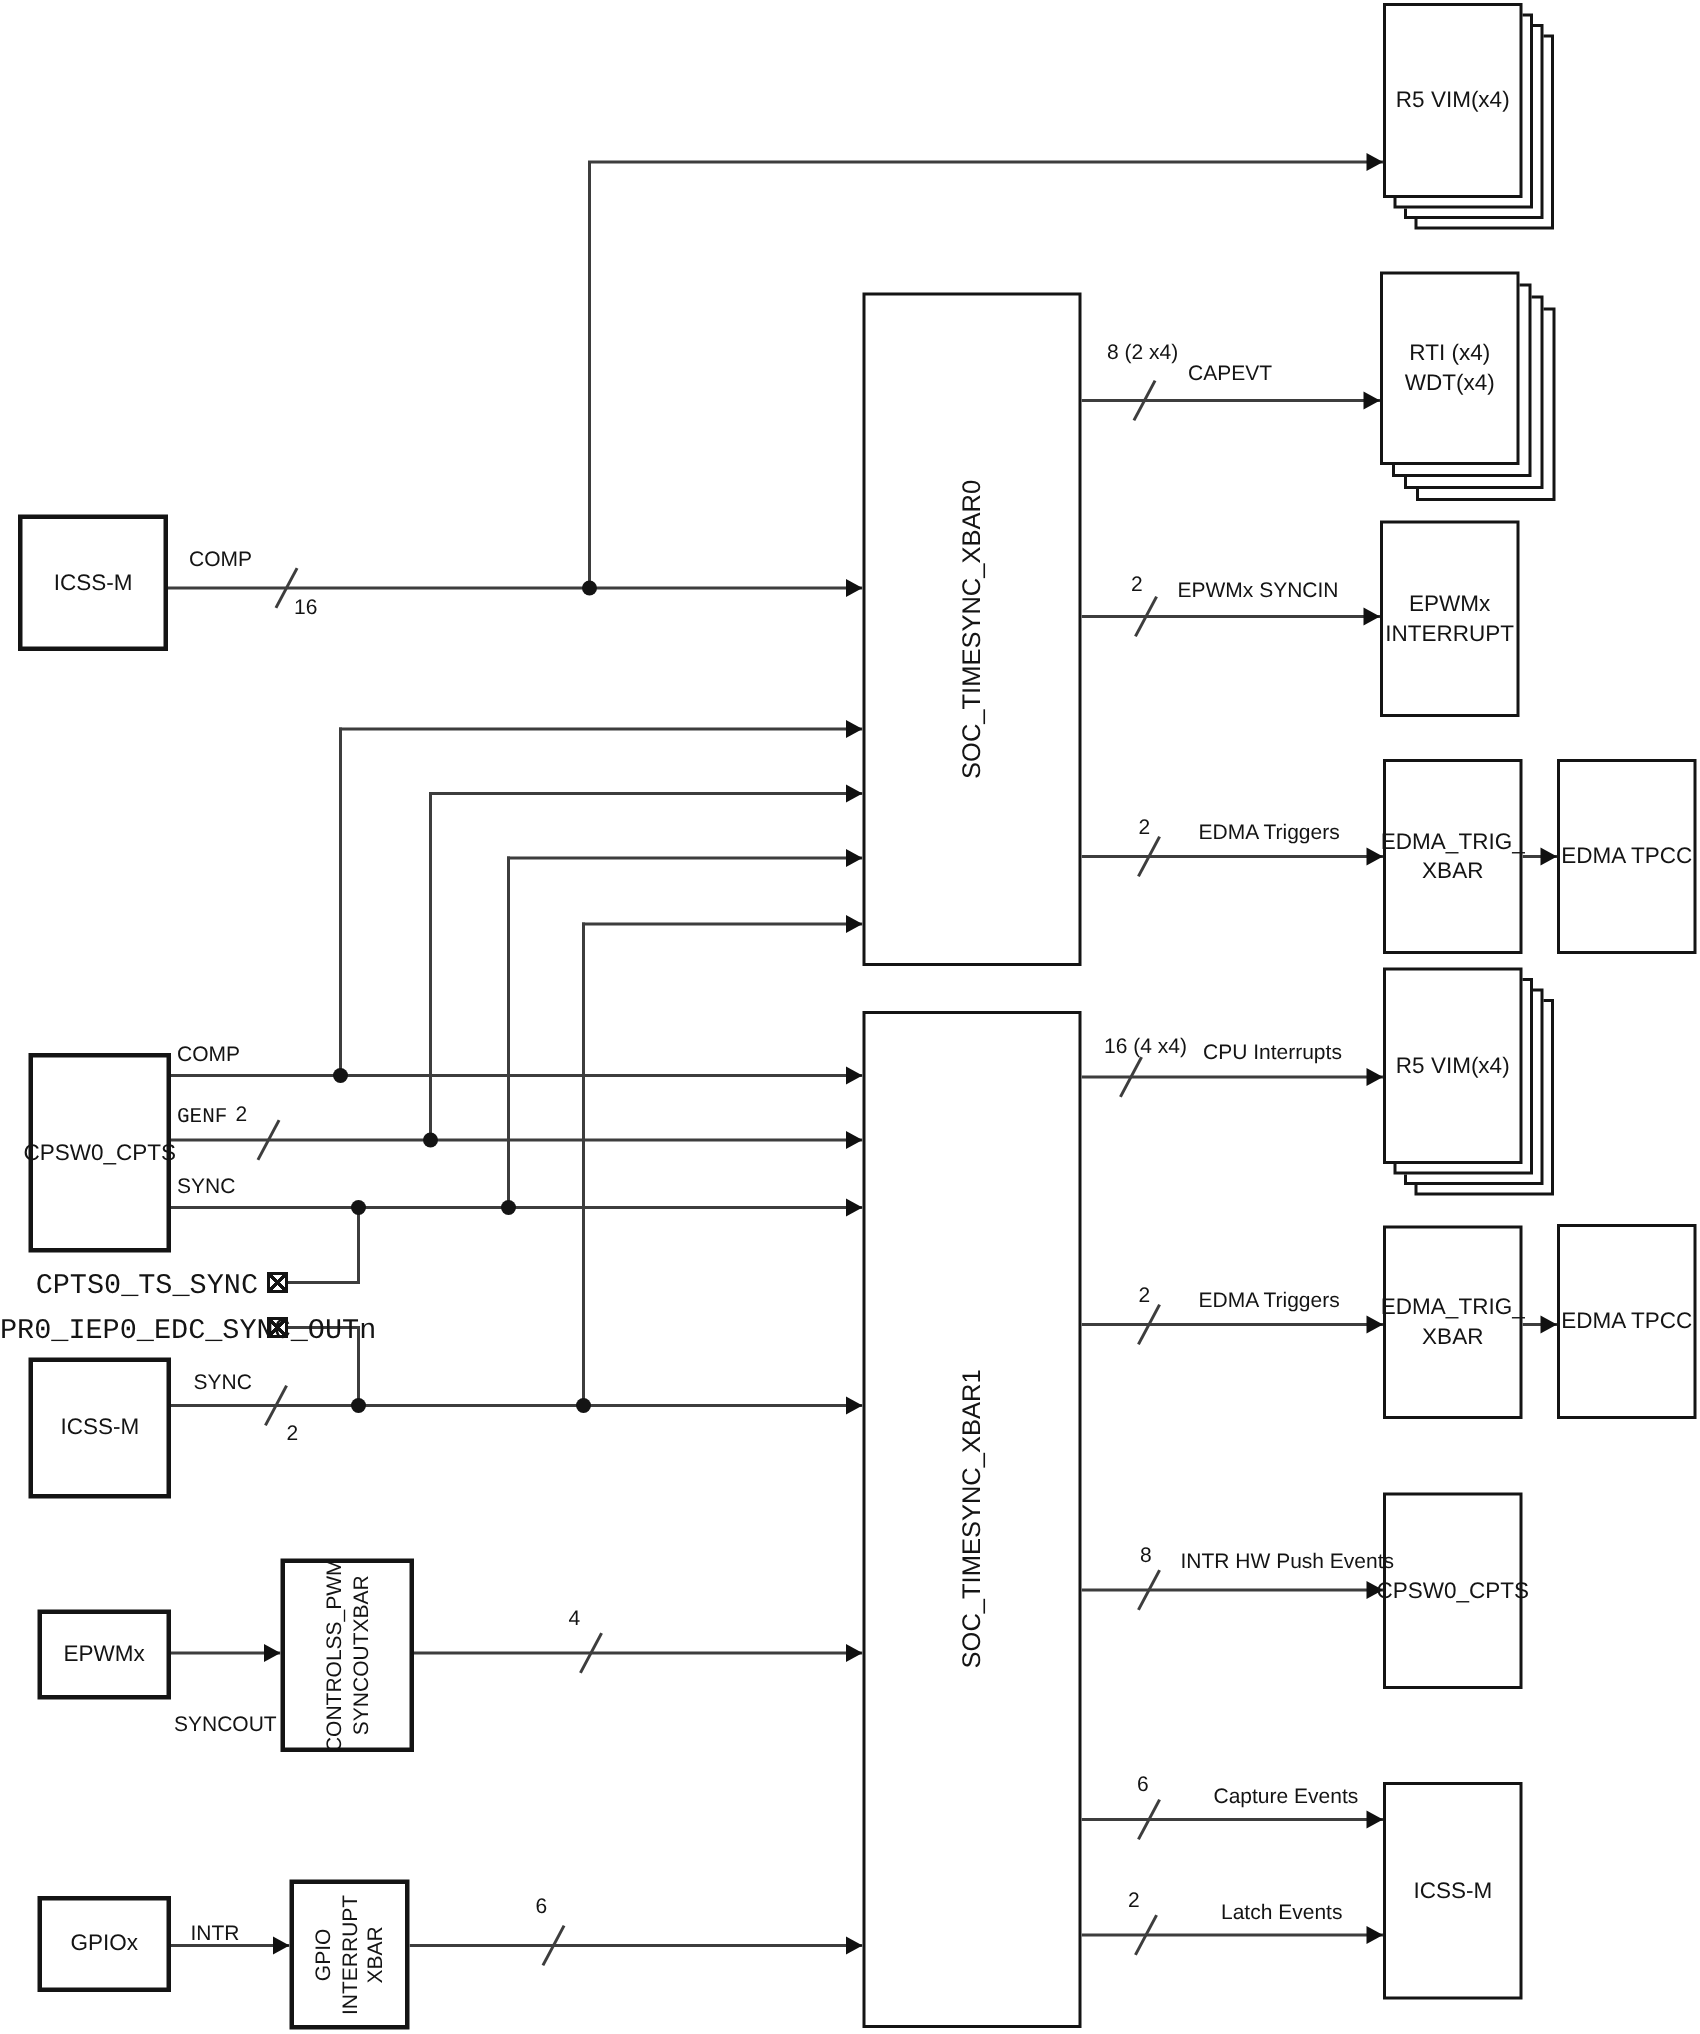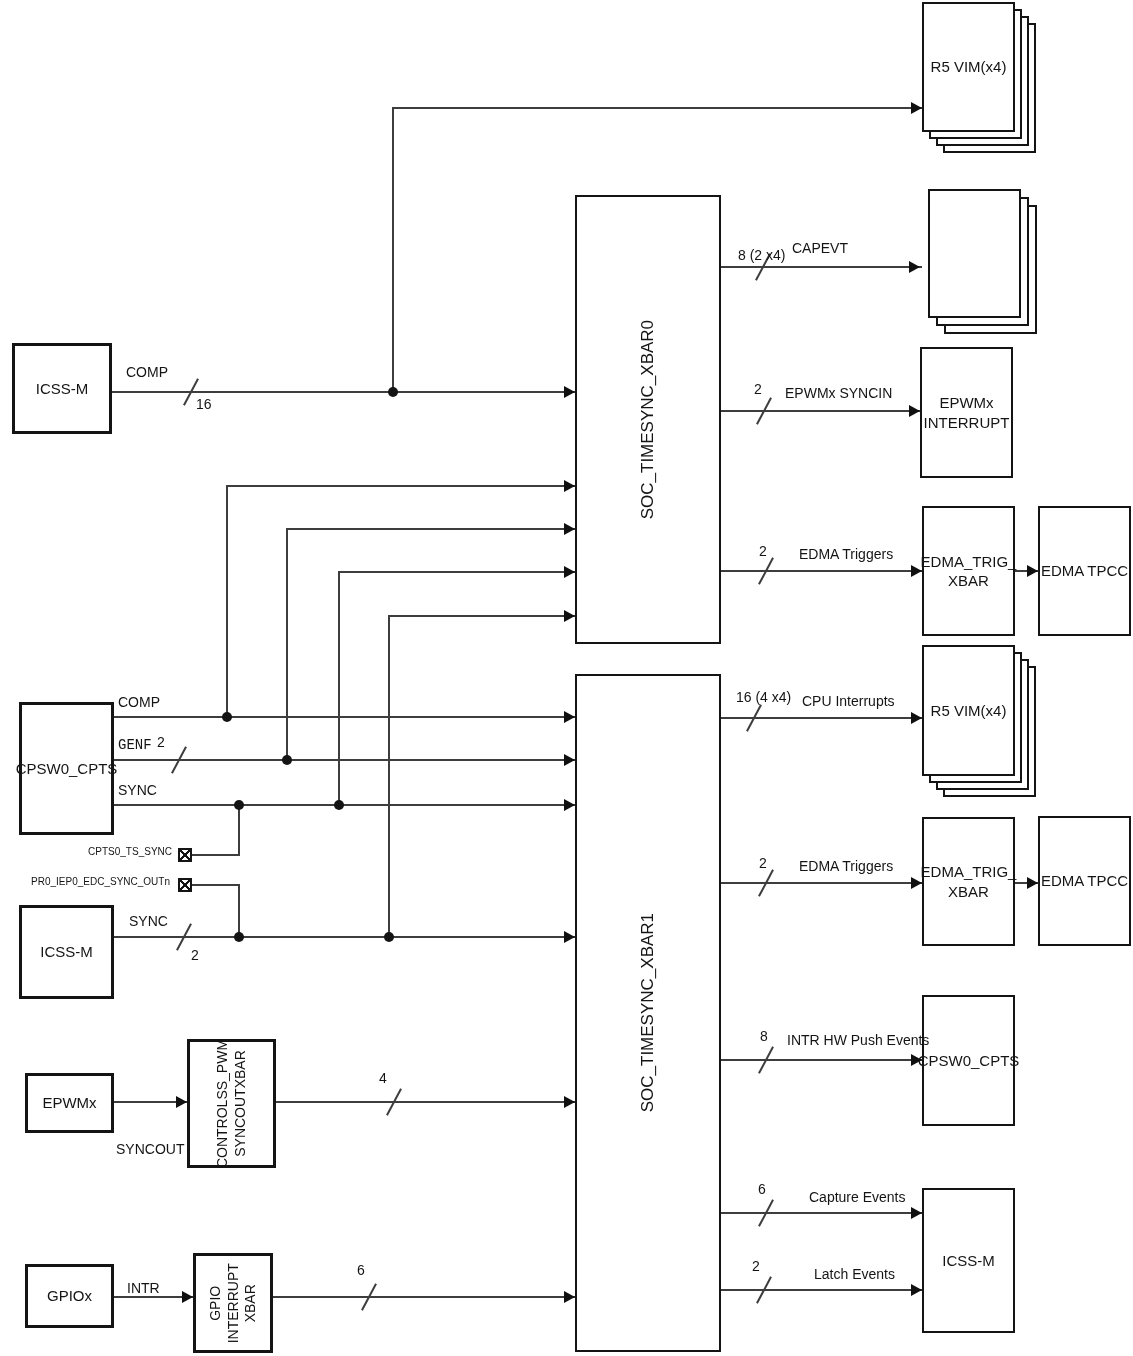--- a/index.html
+++ b/index.html
@@ -10,21 +10,21 @@
        font-size:15px;line-height:1.3;}
   .thick{border-width:3px;}
   .layer{position:absolute;background:#fff;border:2px solid #141414;box-sizing:border-box;}
   .hl{position:absolute;height:2px;background:#3d3d3d;}
   .vl{position:absolute;width:2px;background:#3d3d3d;}
   .arr{position:absolute;width:0;height:0;border-top:6px solid transparent;
        border-bottom:6px solid transparent;border-left:11px solid #101010;}
   .dot{position:absolute;width:10px;height:10px;border-radius:50%;background:#141414;}
   .slash{position:absolute;width:2px;height:30px;background:#3d3d3d;transform:rotate(28deg);}
   .lbl{position:absolute;font-size:14px;white-space:nowrap;}
-  .sm{font-size:10px;}
+  .sm{font-size:19px;font-family:Liberation Mono, monospace;}
   .pin{position:absolute;width:14px;height:14px;border:2px solid #141414;box-sizing:border-box;background:
        linear-gradient(to top right, transparent calc(50% - 1px), #141414 calc(50% - 1px), #141414 calc(50% + 1px), transparent calc(50% + 1px)),
        linear-gradient(to bottom right, transparent calc(50% - 1px), #141414 calc(50% - 1px), #141414 calc(50% + 1px), transparent calc(50% + 1px));}
   .vwrap{position:absolute;inset:0;display:flex;align-items:center;justify-content:center;}
   .vrot{transform:rotate(-90deg);white-space:nowrap;text-align:center;line-height:1.25;}
   .xbarlbl{font-size:17px;}
 </style>
 </head>
 <body>
 
@@ -167,20 +167,26 @@
   <div class="layer" style="left:943px;top:23px;width:93px;height:130px;"></div>
   <div class="layer" style="left:936px;top:16px;width:93px;height:130px;"></div>
   <div class="layer" style="left:929px;top:9px;width:93px;height:130px;"></div>
   <div class="box" style="left:922px;top:2px;width:93px;height:130px;">
     <span>R5 VIM(x4)</span>
   </div>
 
   <div class="layer" style="left:944px;top:205px;width:93px;height:129px;"></div>
   <div class="layer" style="left:936px;top:197px;width:93px;height:129px;"></div>
   <div class="layer" style="left:928px;top:189px;width:93px;height:129px;"></div>
+  <div class="box" style="left:920px;top:181px;width:93px;height:129px;">
+    <span>
+      <span>RTI (x4)</span><br>
+      <span>WDT(x4)</span>
+    </span>
+  </div>
 
   <div class="box" style="left:920px;top:347px;width:93px;height:131px;">
     <span>
       <span>EPWMx</span><br>
       <span>INTERRUPT</span>
     </span>
   </div>
 
   <div class="box" style="left:922px;top:506px;width:93px;height:130px;">
     <span>
@@ -228,21 +234,21 @@
   <div class="lbl sm" style="left:0;top:876px;width:170px;text-align:right;">PR0_IEP0_EDC_SYNC_OUTn</div>
 
   <div class="lbl" style="left:129px;top:913px;">SYNC</div>
   <div class="lbl" style="left:191px;top:947px;">2</div>
 
   <div class="lbl" style="left:116px;top:1141px;">SYNCOUT</div>
   <div class="lbl" style="left:379px;top:1070px;">4</div>
   <div class="lbl" style="left:127px;top:1280px;">INTR</div>
   <div class="lbl" style="left:357px;top:1262px;">6</div>
 
-  <div class="lbl" style="left:738px;top:247px;">8 (2 x4)</div>
+  <div class="lbl" style="left:738px;top:226px;">8 (2 x4)</div>
   <div class="lbl" style="left:792px;top:240px;">CAPEVT</div>
 
   <div class="lbl" style="left:754px;top:381px;">2</div>
   <div class="lbl" style="left:785px;top:385px;">EPWMx SYNCIN</div>
 
   <div class="lbl" style="left:759px;top:543px;">2</div>
   <div class="lbl" style="left:799px;top:546px;">EDMA Triggers</div>
 
   <div class="lbl" style="left:736px;top:689px;">16 (4 x4)</div>
   <div class="lbl" style="left:802px;top:693px;">CPU Interrupts</div>

